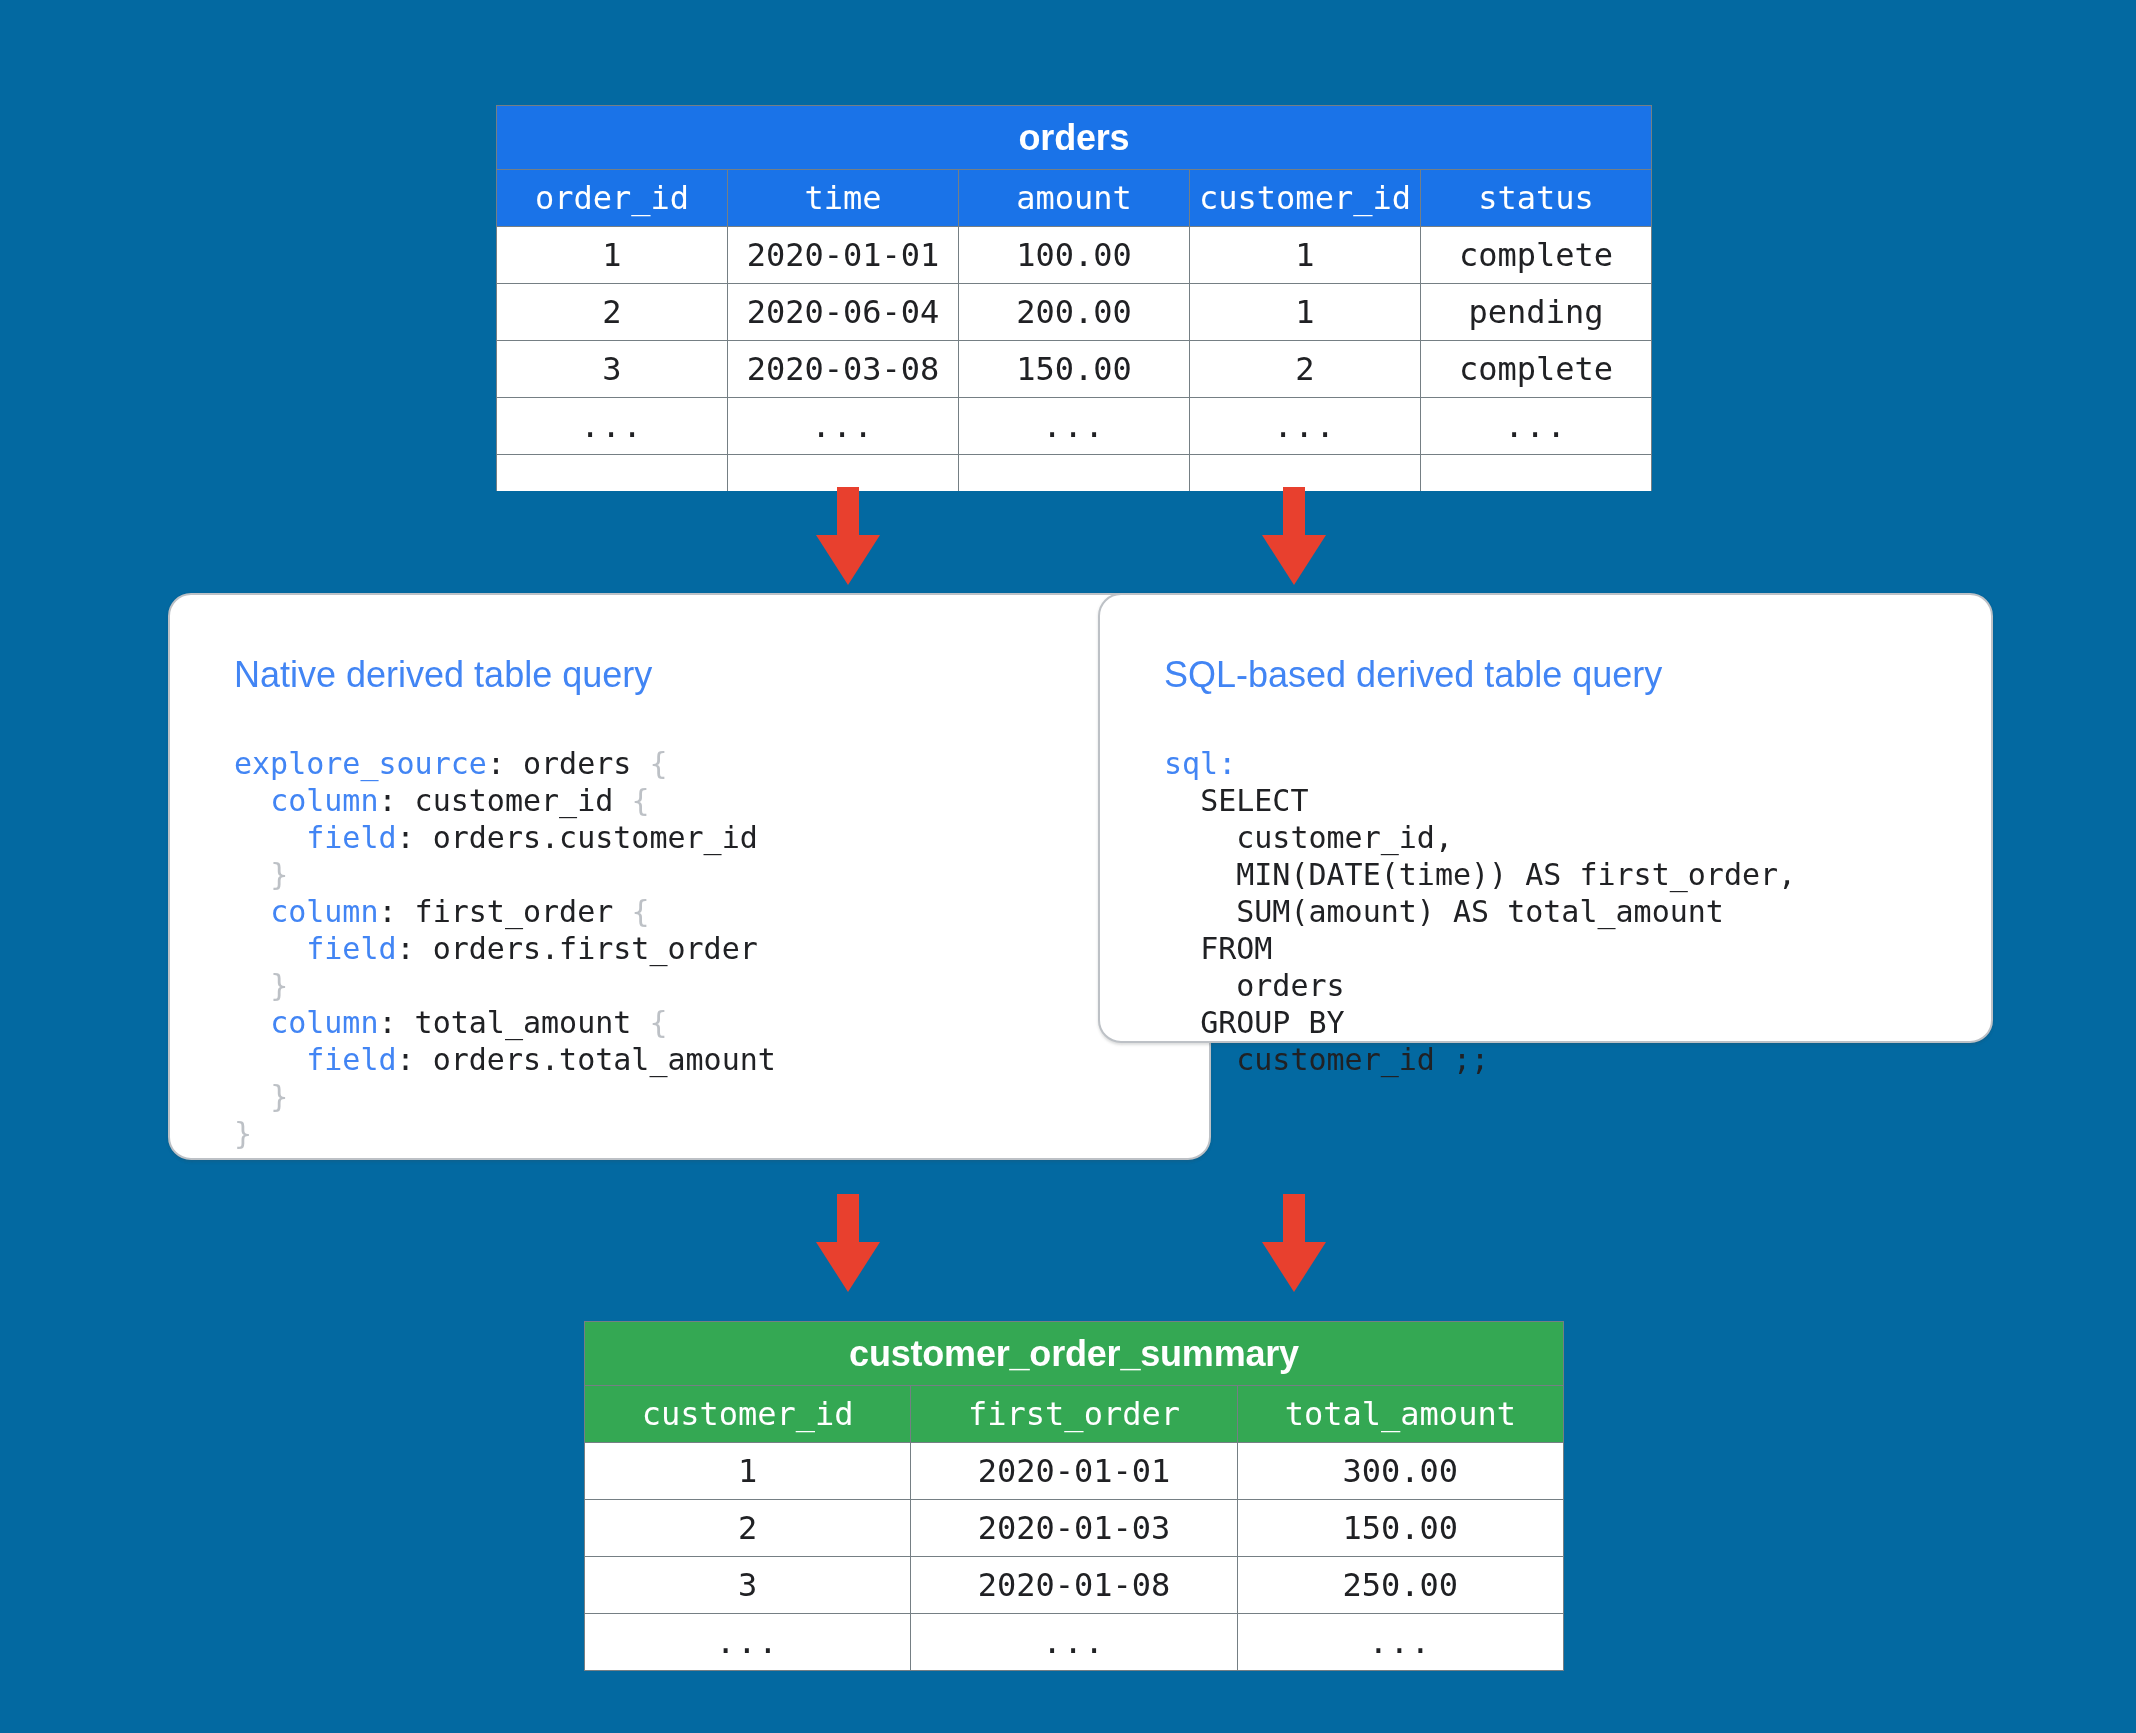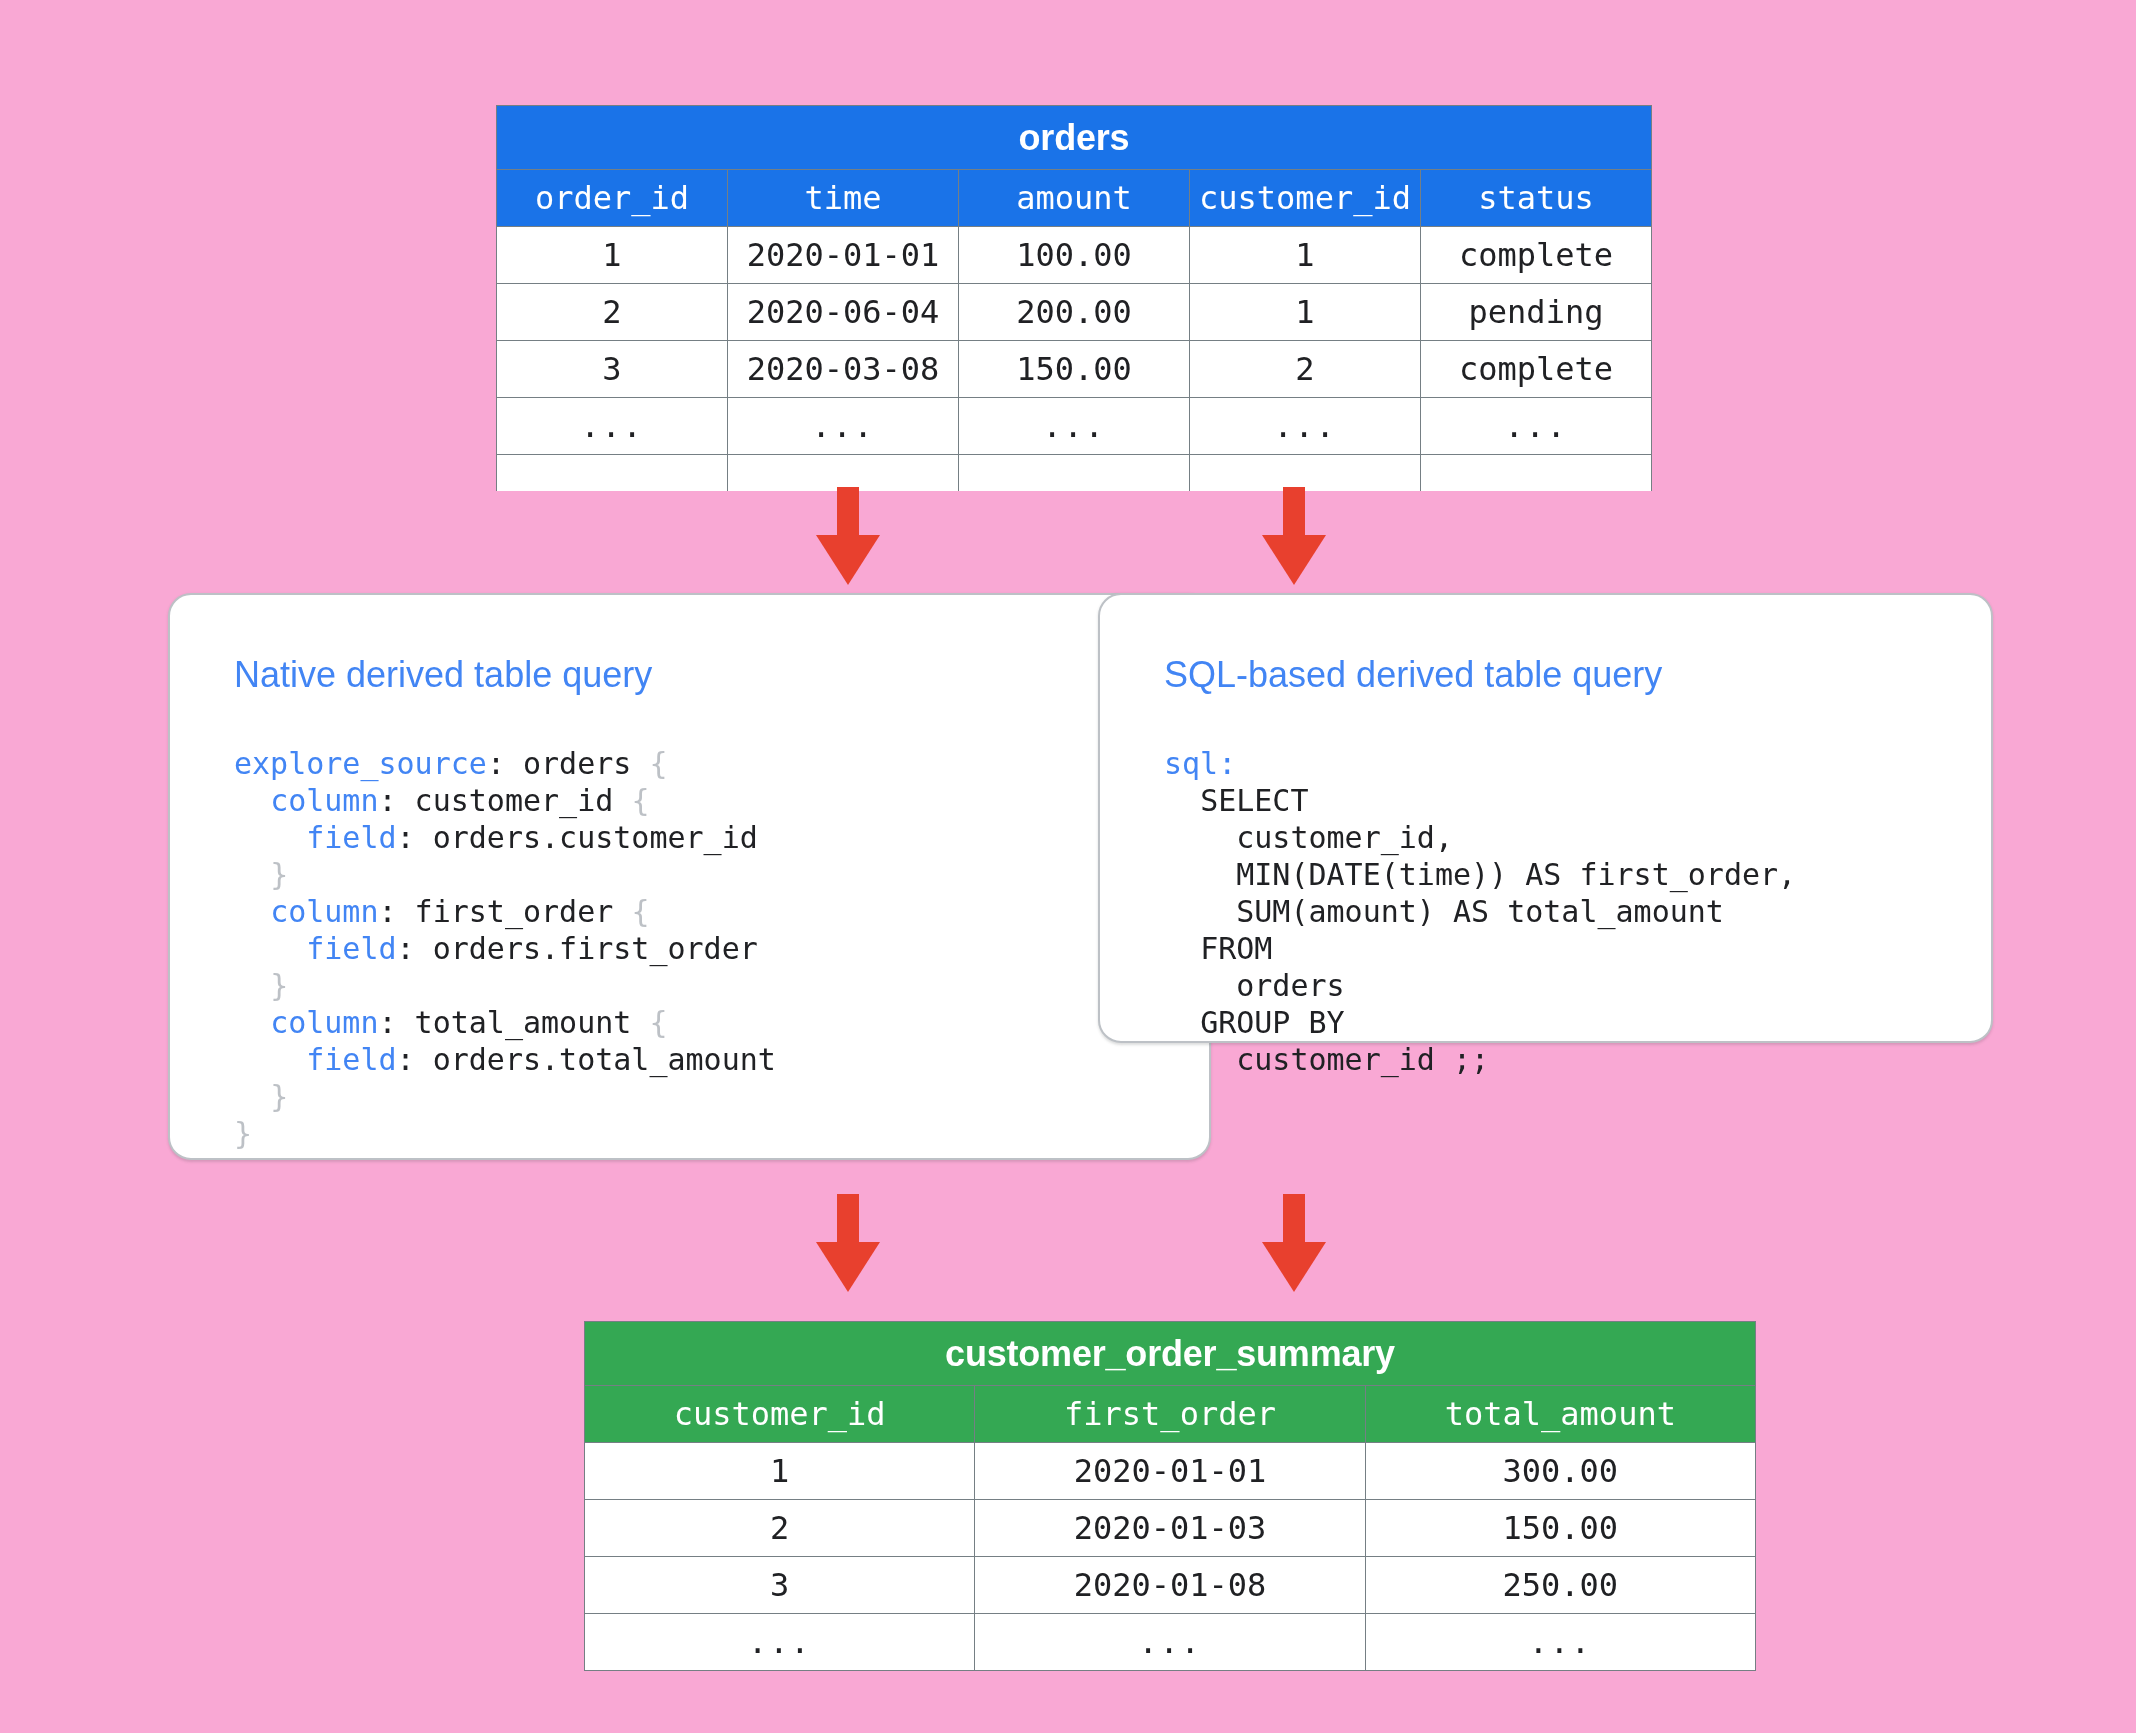--- a/index.html
+++ b/index.html
@@ -9,21 +9,21 @@
     height: 1733px;
     background: #ffffff;
     font-family: "Liberation Sans", sans-serif;
     overflow: hidden;
   }
 
   #canvas {
     position: relative;
     width: 2137px;
     height: 1733px;
-    background: #f9a8d4;
+    background: #0369a1;
   }
 
   
   .data-table {
     position: absolute;
     border-collapse: collapse;
     table-layout: fixed;
     background: #ffffff;
   }
   .data-table td, .data-table th {
@@ -62,21 +62,21 @@
     top: 105px;
     width: 1156px;
   }
   #orders-table .tbl-title,
   #orders-table .tbl-colhead { background: #1a73e8; }
 
   
   #summary-table {
     left: 584px;
     top: 1321px;
-    width: 1172px;
+    width: 980px;
   }
   #summary-table .tbl-title,
   #summary-table .tbl-colhead { background: #34a853; }
 
   
   .code-card {
     position: absolute;
     background: #ffffff;
     border: 2.7px solid #bdc1c6;
     border-radius: 23px;

